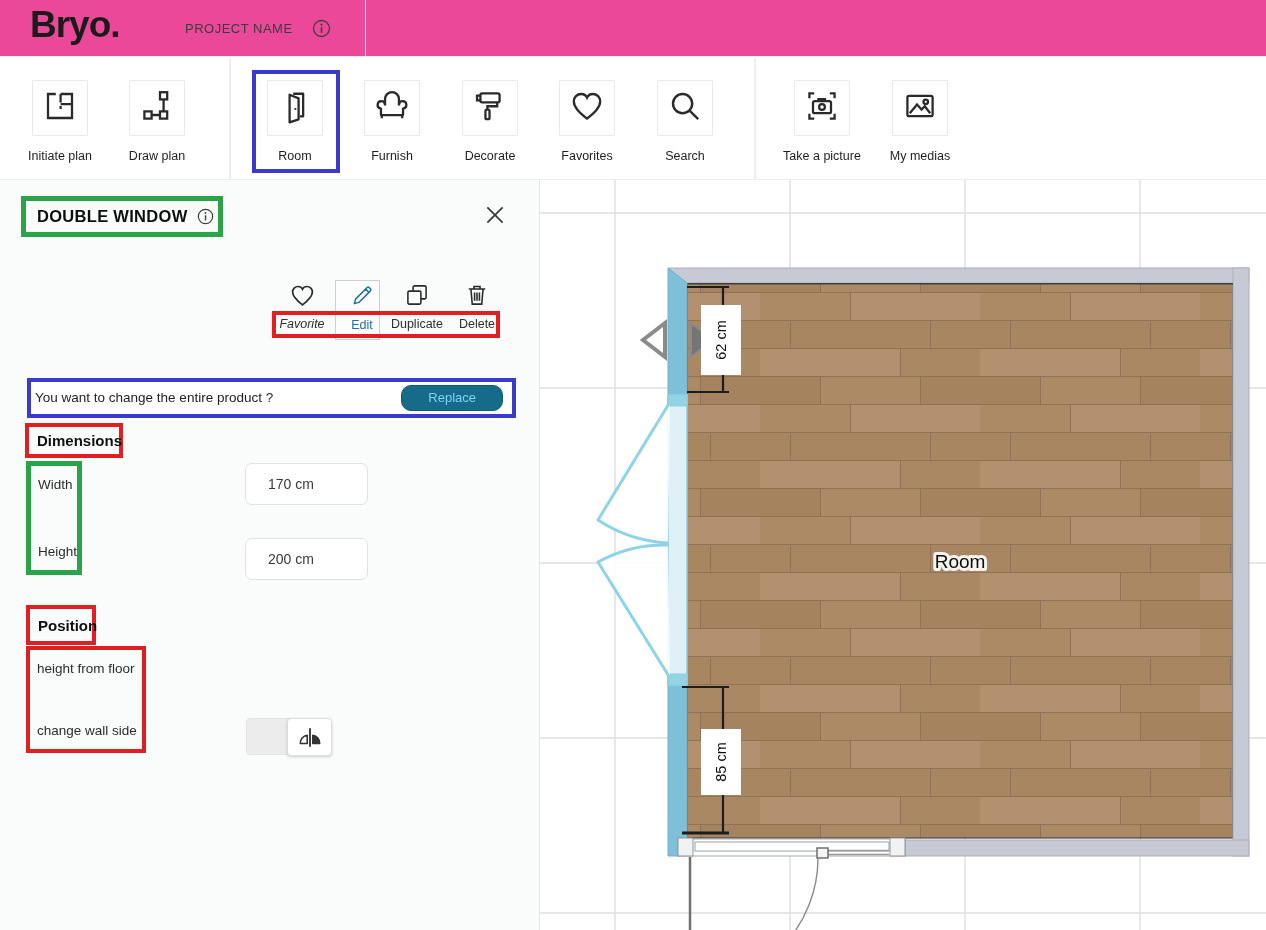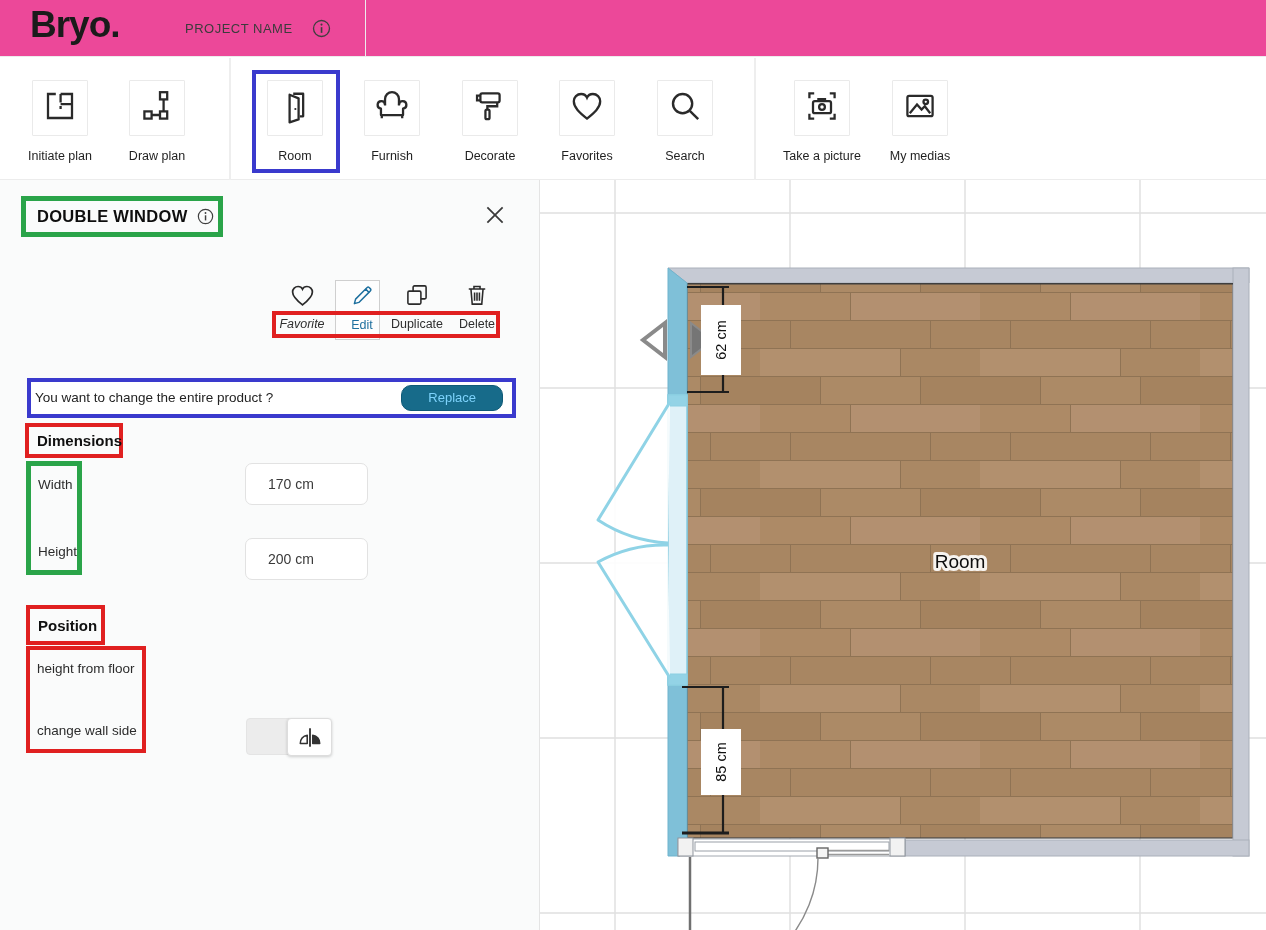--- a/index.html
+++ b/index.html
@@ -47,21 +47,21 @@
 
   #replace-box{position:absolute;left:27px;top:198px;width:489px;height:40px;border:4px solid var(--annotation-blue);background:#fff;}
   #replace-question{position:absolute;left:4px;top:0;height:32px;line-height:32px;font-size:13.5px;color:#232323;}
   #replace-btn{position:absolute;right:9px;top:3px;height:26px;padding:0 26px;background:var(--replace-button-bg);
     color:#7dd3fc;font-size:13px;border:1px solid #0f5a77;border-radius:10px;line-height:24px;cursor:pointer;}
 
   .section-heading-box{position:absolute;border:4px solid var(--annotation-red);background:#fafbfb;
     display:flex;align-items:center;padding-left:8px;}
   .section-heading{font-size:15px;font-weight:700;color:#101010;white-space:nowrap;}
   #annot-dimensions{left:25px;top:243px;width:98px;height:35px;}
-  #annot-position{left:26px;top:425px;width:79px;height:40px;}
+  #annot-position{left:26px;top:425px;width:70px;height:40px;}
 
   .labels-box{position:absolute;display:flex;flex-direction:column;justify-content:space-between;
     padding:11px 0 11px 7px;}
   #annot-wh{left:26px;top:281px;width:56px;height:114px;border:5px solid var(--annotation-green);}
   #annot-poslabels{left:26px;top:466px;width:120px;height:107px;border:4px solid var(--annotation-red);}
   .field-label{font-size:13.5px;color:#2c2c2c;white-space:nowrap;}
 
   .field-input{position:absolute;left:245px;width:123px;height:42px;background:#fff;border:1px solid #e2e2e2;
     border-radius:7px;font-size:14px;color:#3a3a3a;line-height:40px;padding-left:22px;cursor:text;}
   #input-width{top:283px;}

